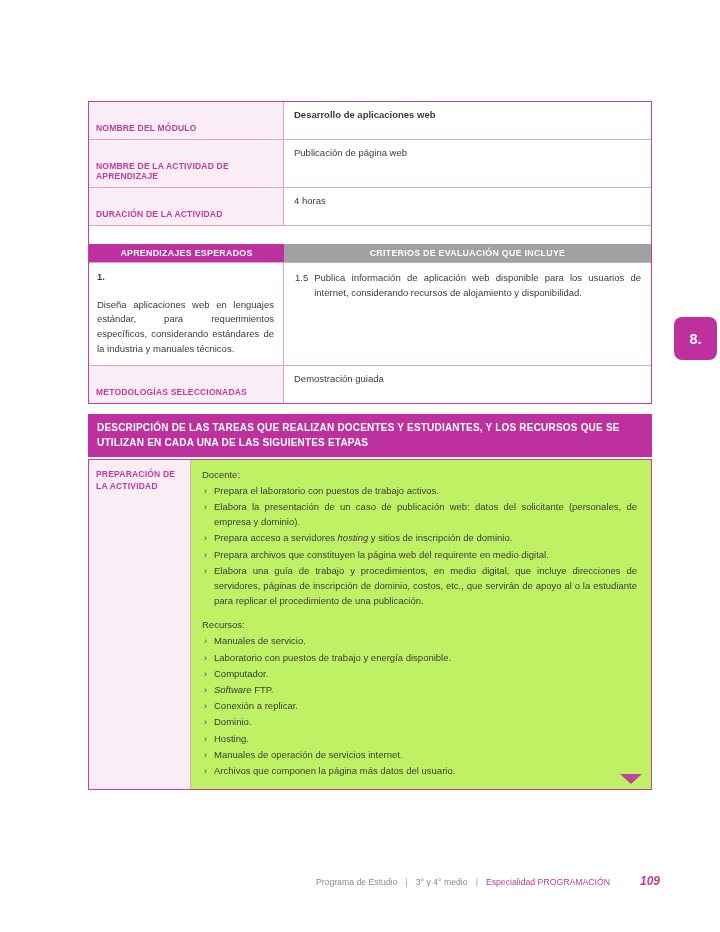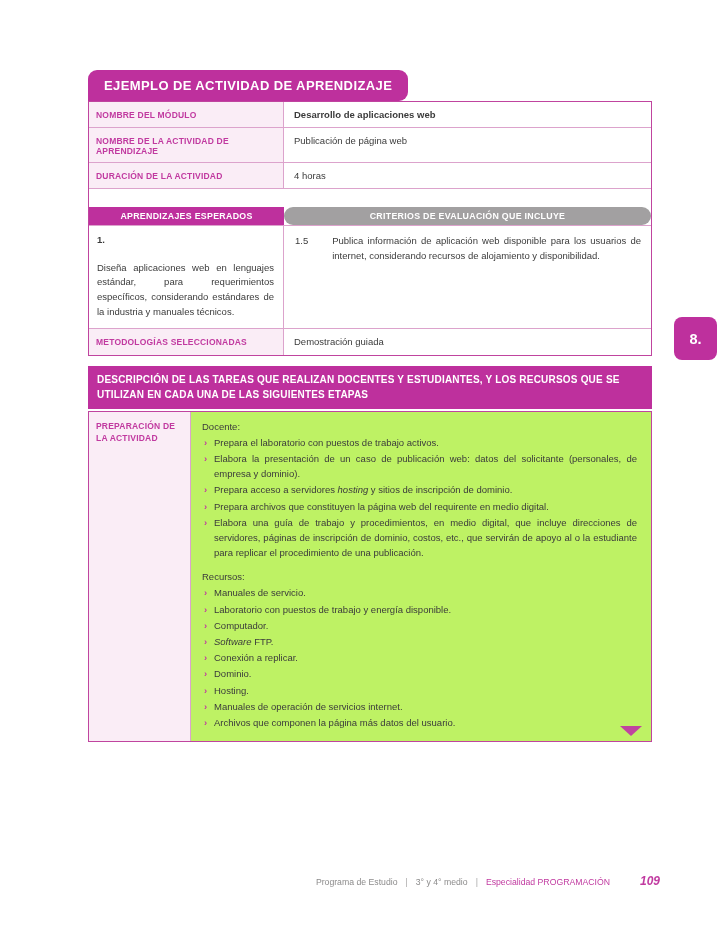--- a/index.html
+++ b/index.html
@@ -47,21 +47,21 @@
   .row:last-child { border-bottom: none; }
 
   .cell-label {
     width: 195px;
     min-width: 195px;
     background: #faedf6;
     color: #c13aa0;
     font-size: 8.5px;
     font-weight: bold;
     letter-spacing: 0.2px;
-    padding: 8px 6px 6px 7px;
+    padding: 21px 6px 6px 7px;
     border-right: 1px solid #dca3cc;
   }
   .cell-value {
     flex: 1;
     color: #3b3b3b;
     font-size: 9.5px;
     padding: 7px 8px 6px 10px;
   }
   .value-bold { font-weight: bold; }
 
@@ -75,21 +75,21 @@
     font-weight: bold;
     letter-spacing: 0.3px;
     display: flex;
     align-items: center;
     justify-content: center;
     padding: 4px 6px;
     text-align: center;
     margin-top: 18px;
   }
   .colhead-left  { width: 195px; min-width: 195px; background: #be309d; }
-  .colhead-right { flex: 1; background: #a2a0a1; border-radius: 10px; }
+  .colhead-right { flex: 1; background: #a2a0a1; }
 
   
   .row-content { min-height: 94px; }
   .aprendizaje-cell {
     width: 195px; min-width: 195px;
     border-right: 1px solid #dca3cc;
     padding: 7px 9px 8px 8px;
     color: #3b3b3b;
     font-size: 9.5px;
     line-height: 1.55;
@@ -98,21 +98,21 @@
   .aprendizaje-text { text-align: justify; margin-top: 13px; }
   .criterio-cell {
     flex: 1;
     padding: 8px 10px 8px 11px;
     color: #3b3b3b;
     font-size: 9.5px;
     line-height: 1.55;
     display: flex;
     align-items: flex-start;
   }
-  .criterio-num { white-space: nowrap; margin-right: 24px; }
+  .criterio-num { white-space: nowrap; margin-right: 6px; }
   .criterio-text { flex: 1; text-align: justify; }
 
   
   .descripcion-banner {
     margin-top: 10px;
     background: #be309d;
     color: #ffffff;
     font-size: 10px;
     font-weight: bold;
     letter-spacing: 0.2px;
@@ -212,23 +212,20 @@
     font-weight: bold;
     margin-left: 22px;
     font-style: italic;
   }
 </style>
 </head>
 <body>
 
 <div class="page">
 
-  <div class="title-banner">
-    <span>EJEMPLO DE ACTIVIDAD DE APRENDIZAJE</span>
-  </div>
 
   <div class="activity-table">
 
     <div class="tbl-box">
 
       <div class="row row-info">
         <div class="cell-label">NOMBRE DEL MÓDULO</div>
         <div class="cell-value value-bold">Desarrollo de aplicaciones web</div>
       </div>
 

